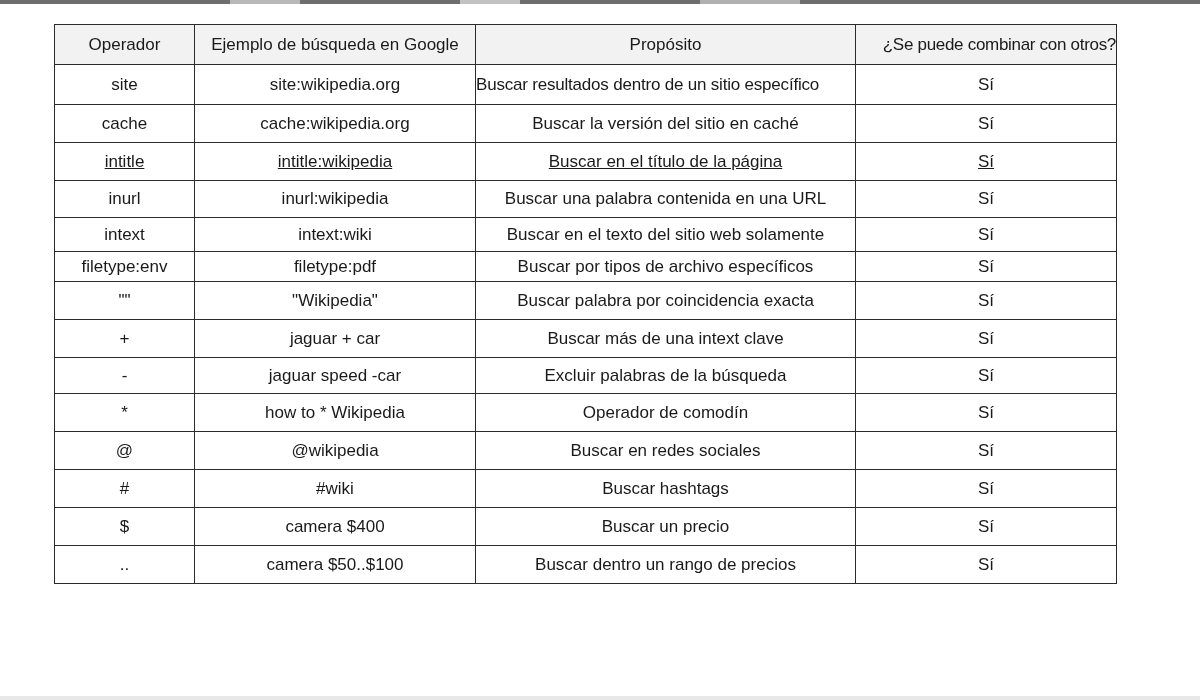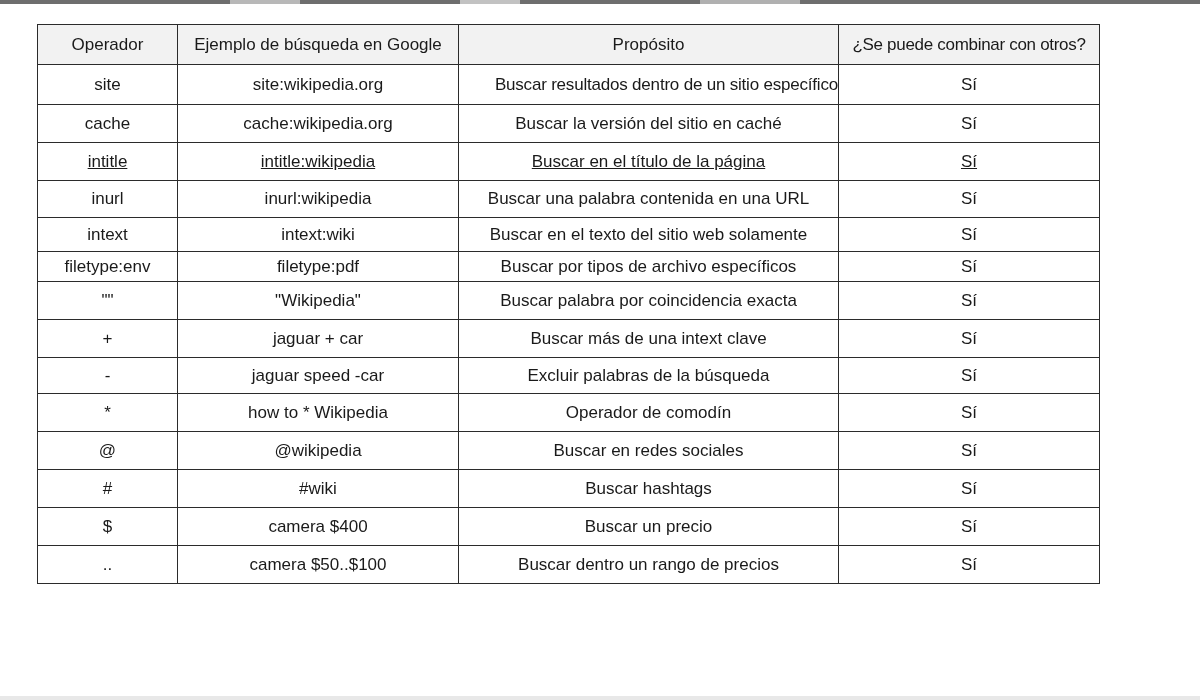--- a/index.html
+++ b/index.html
@@ -3,27 +3,27 @@
 <meta charset="utf-8">
 <style>
   html, body { margin:0; padding:0; }
   body { width:1200px; height:700px; background:#ffffff; position:relative; overflow:hidden;
          font-family:"Liberation Sans", "DejaVu Sans", sans-serif; color:#1a1a1a; }
   .top-strip { position:absolute; left:0; top:0; width:1200px; height:4px; background:#6e6e6e; }
   .top-strip .blur1 { position:absolute; left:230px; top:0; width:70px; height:4px; background:#b8b8b8; }
   .top-strip .blur2 { position:absolute; left:460px; top:0; width:60px; height:4px; background:#c2c2c2; }
   .top-strip .blur3 { position:absolute; left:700px; top:0; width:100px; height:4px; background:#b0b0b0; }
   .bottom-strip { position:absolute; left:0; top:696px; width:1200px; height:4px; background:#e8e8e8; }
-  table { position:absolute; left:37px; top:24px; border-collapse:collapse; table-layout:fixed; }
+  table { position:absolute; left:54px; top:24px; border-collapse:collapse; table-layout:fixed; }
   td, th { border:1.5px solid #2b2b2b; text-align:center; vertical-align:middle; padding:0;
            font-size:17px; font-weight:normal; white-space:nowrap; overflow:visible; }
   th { background:#f2f2f2; height:39px; }
   col.c1 { width:140px; } col.c2 { width:281px; } col.c3 { width:380px; } col.c4 { width:261px; }
-  td.left-tight { text-align:right; padding-left:0; letter-spacing:-0.2px; }
-  th.left-tight { text-align:center; letter-spacing:-0.3px; }
+  td.left-tight { text-align:left; padding-left:0; letter-spacing:-0.2px; }
+  th.left-tight { text-align:right; letter-spacing:-0.3px; }
 </style>
 </head>
 <body>
 
 <div class="top-strip">
   <div class="blur1"></div>
   <div class="blur2"></div>
   <div class="blur3"></div>
 </div>
 

